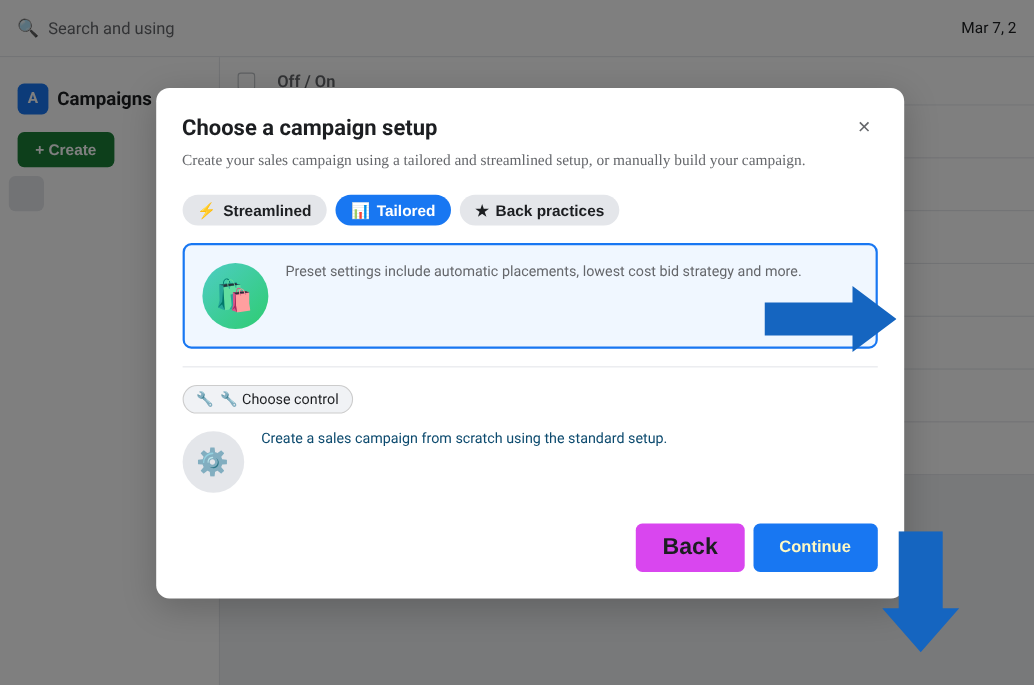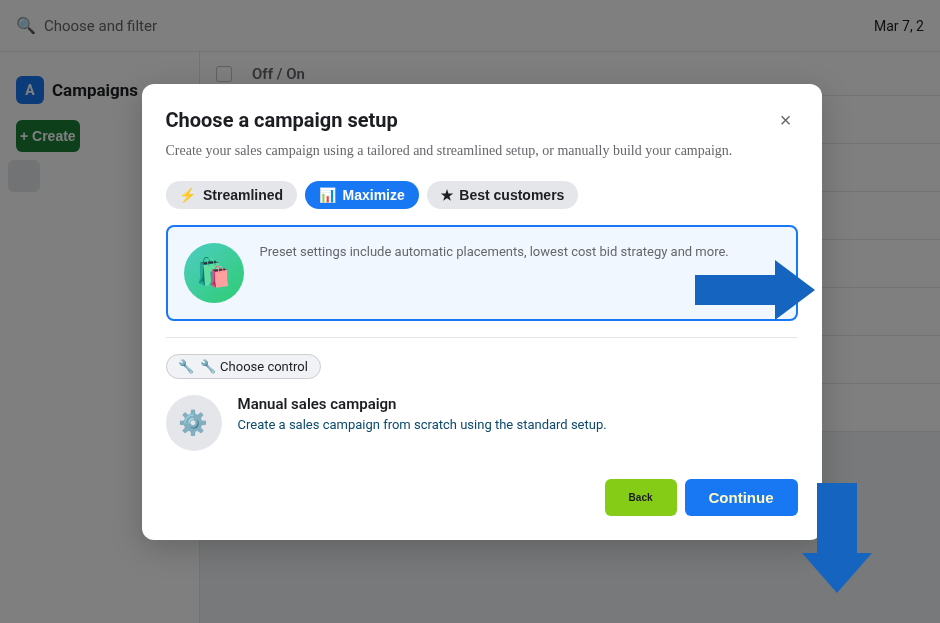--- a/index.html
+++ b/index.html
@@ -76,21 +76,21 @@
     .sidebar-title {
       font-size: 17px;
       font-weight: 700;
       color: #1c1e21;
     }
     .create-btn {
       background: #1a7f37;
       color: #fff;
       border: none;
       border-radius: 6px;
-      padding: 8px 4px;
+      padding: 8px 16px;
       font-size: 14px;
       font-weight: 600;
       cursor: pointer;
       display: flex;
       align-items: center;
       gap: 4px;
       margin: 0 16px 8px;
     }
 
     
@@ -343,25 +343,25 @@
     }
 
     
     .modal-footer {
       display: flex;
       justify-content: flex-end;
       gap: 8px;
       margin-top: 24px;
     }
     .btn-back {
-      background: #84cc16;
+      background: #d946ef;
       border: none;
       border-radius: 6px;
       padding: 10px 24px;
-      font-size: 10px;
+      font-size: 21px;
       font-weight: 600;
       color: #1c1e21;
       cursor: pointer;
     }
     .btn-continue {
       background: #1877f2;
       border: none;
       border-radius: 6px;
       padding: 10px 24px;
       font-size: 15px;
@@ -380,21 +380,21 @@
       pointer-events: none;
       z-index: 200;
     }
   </style>
 </head>
 <body>
 
 <div class="top-bar">
   <div class="search-area">
     <span class="search-icon-wrap">🔍</span>
-    <span class="search-placeholder">Choose and filter</span>
+    <span class="search-placeholder">Search and using</span>
   </div>
   <span class="date-text">Mar 7, 2</span>
 </div>
 
 <div class="main-area">
 
   <div class="sidebar">
     <div class="sidebar-header">
       <div class="sidebar-icon">A</div>
       <span class="sidebar-title">Campaigns</span>
@@ -495,25 +495,25 @@
     <p class="modal-subtitle">Create your sales campaign using a tailored and streamlined setup, or manually build your campaign.</p>
 
     
     <div class="tabs-row">
       <button class="tab-pill tab-inactive">
         <span>⚡</span>
         <span>Streamlined</span>
       </button>
       <button class="tab-pill tab-active">
         <span>📊</span>
-        <span>Maximize</span>
+        <span>Tailored</span>
       </button>
       <button class="tab-pill tab-inactive">
         <span>★</span>
-        <span>Best customers</span>
+        <span>Back practices</span>
       </button>
     </div>
 
     
     <div class="campaign-card">
       <div class="campaign-card-icon">🛍️</div>
       <div class="campaign-card-content">
         <div class="campaign-card-desc">Preset settings include automatic placements, lowest cost bid strategy and more.</div>
       </div>
     </div>
@@ -521,21 +521,20 @@
     <hr class="divider">
 
     
     <div class="manual-badge">
       <span>🔧</span>
       <span>🔧 Choose control</span>
     </div>
     <div class="manual-card">
       <div class="manual-icon">⚙️</div>
       <div class="manual-content">
-        <div class="manual-title">Manual sales campaign</div>
         <div class="manual-desc">Create a sales campaign from scratch using the standard setup.</div>
       </div>
     </div>
 
     
     <div class="modal-footer">
       <button class="btn-back">Back</button>
       <button class="btn-continue">Continue</button>
     </div>
   </div>

